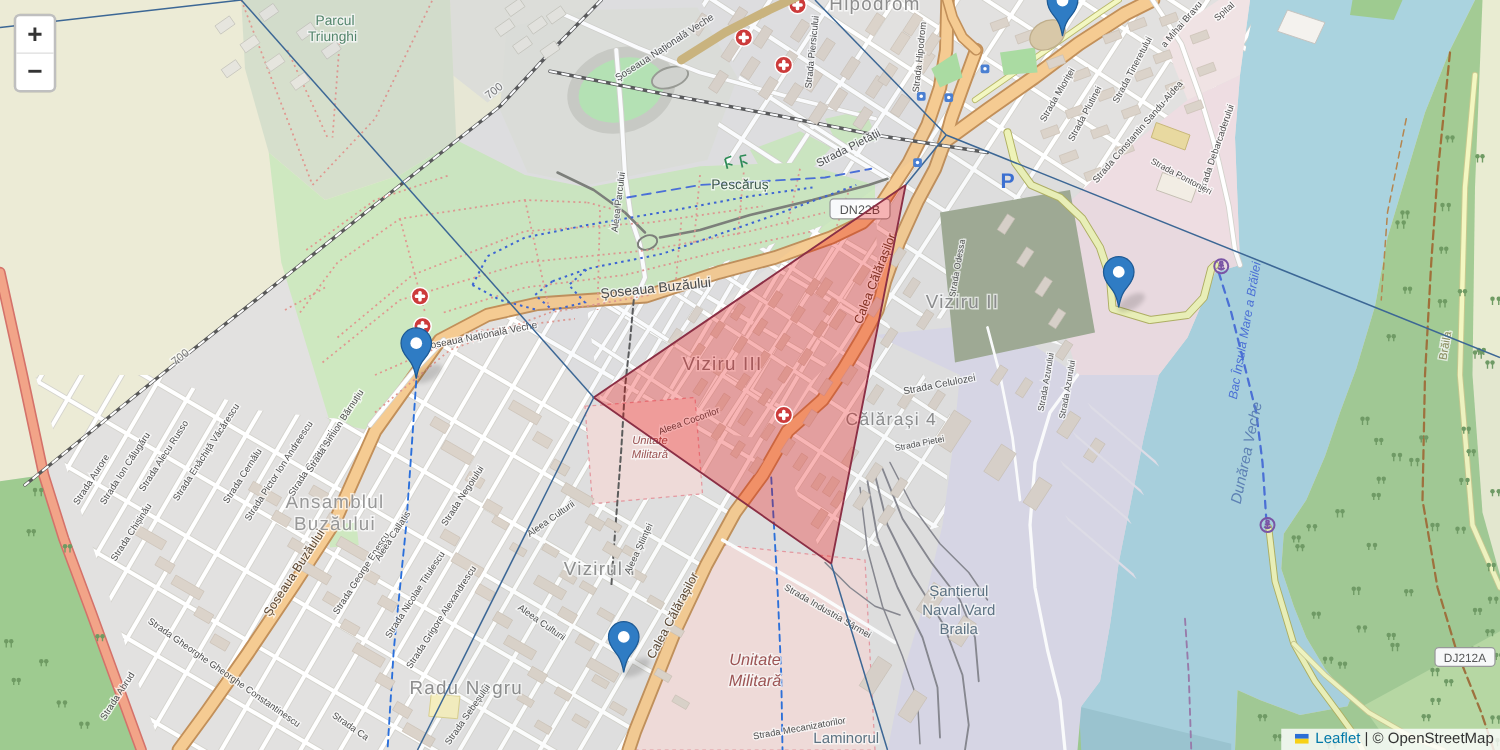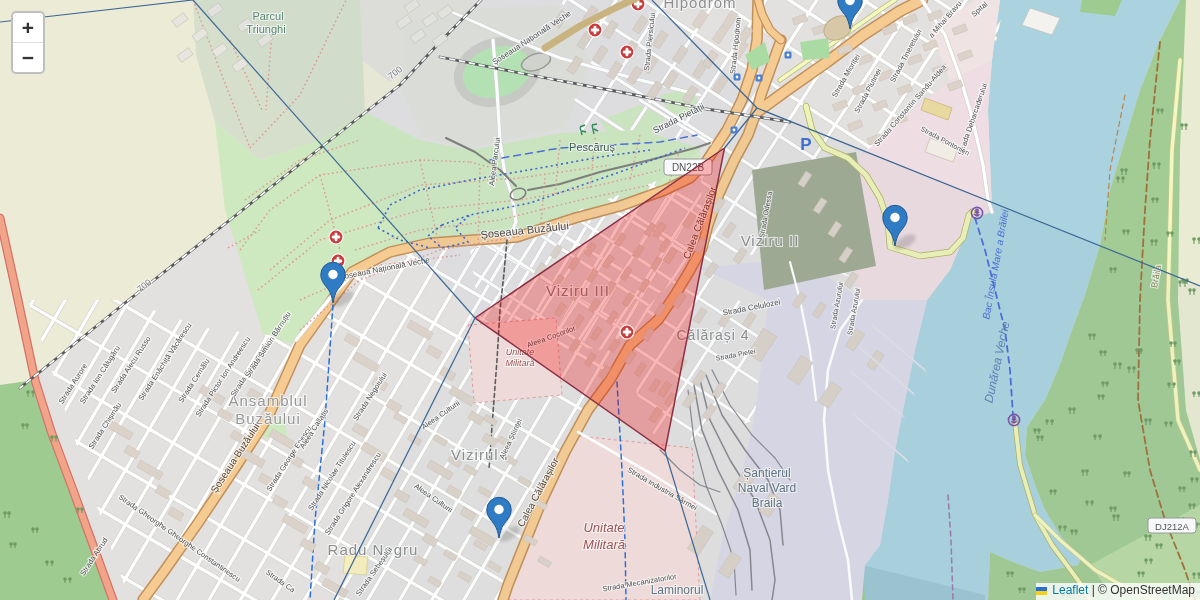--- a/index.html
+++ b/index.html
@@ -1,19 +1,19 @@
 <!DOCTYPE html>
 <html><head><meta charset="utf-8"><title>Map</title>
 <style>
 html,body{margin:0;padding:0;width:1200px;height:600px;overflow:hidden;background:#e2e1e0;font-family:'Liberation Sans',sans-serif;}
 #map{position:relative;width:1200px;height:600px;}
 .zoomctl{position:absolute;left:11px;top:11px;width:30px;border:2px solid rgba(0,0,0,0.25);border-radius:5px;background:#fff;z-index:20;}
 .zoomctl a{display:block;width:30px;height:29px;line-height:29px;text-align:center;font-size:21px;font-weight:bold;color:#333;text-decoration:none;}
 .zoomctl a:first-child{border-bottom:1px solid #ddd;}
-.attrib{position:absolute;right:0;bottom:0;background:rgba(255,255,255,0.8);font-size:12px;color:#333;padding:1px 5px 2px 0;z-index:20;line-height:1.15;}
+.attrib{position:absolute;right:0;bottom:0;background:rgba(255,255,255,0.8);font-size:12px;color:#333;padding:1px 5px 2px 11px;z-index:20;line-height:1.15;}
 .attrib a{color:#0078A8;text-decoration:none;}
 .flag{display:inline-block;width:11px;height:8px;vertical-align:-1px;margin-right:2px;}
 </style></head>
 <body>
 <div id="map">
 <svg width="1200" height="600" viewBox="0 0 1200 600" xmlns="http://www.w3.org/2000/svg">
 
 <rect x="0" y="0" width="1200" height="600" fill="#e2e1e0"></rect>
 
 <polygon points="0.0,0.0 481.0,0.0 400.0,85.0 240.0,212.0 125.0,303.0 40.0,373.0 35.0,380.0 0.0,385.0" fill="#ecebd6"></polygon>

